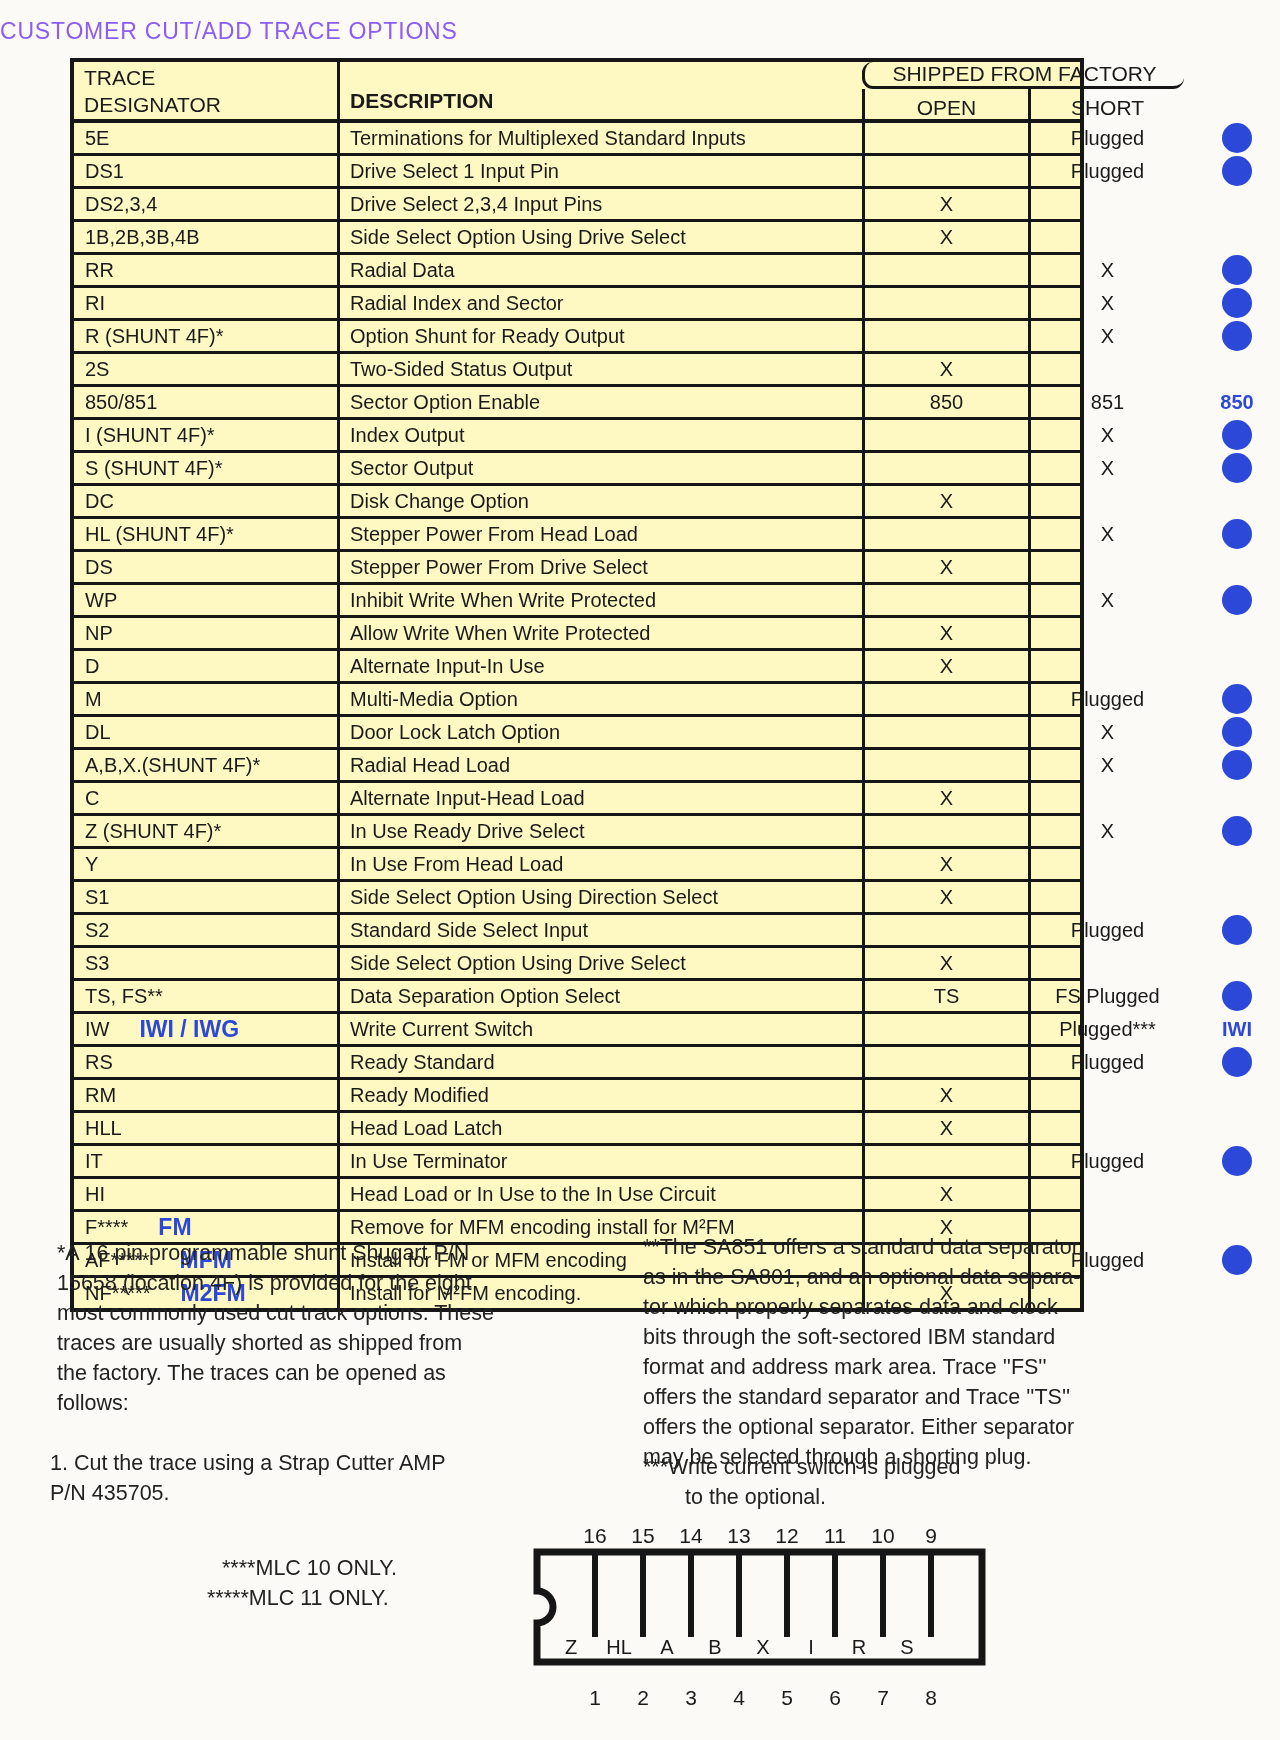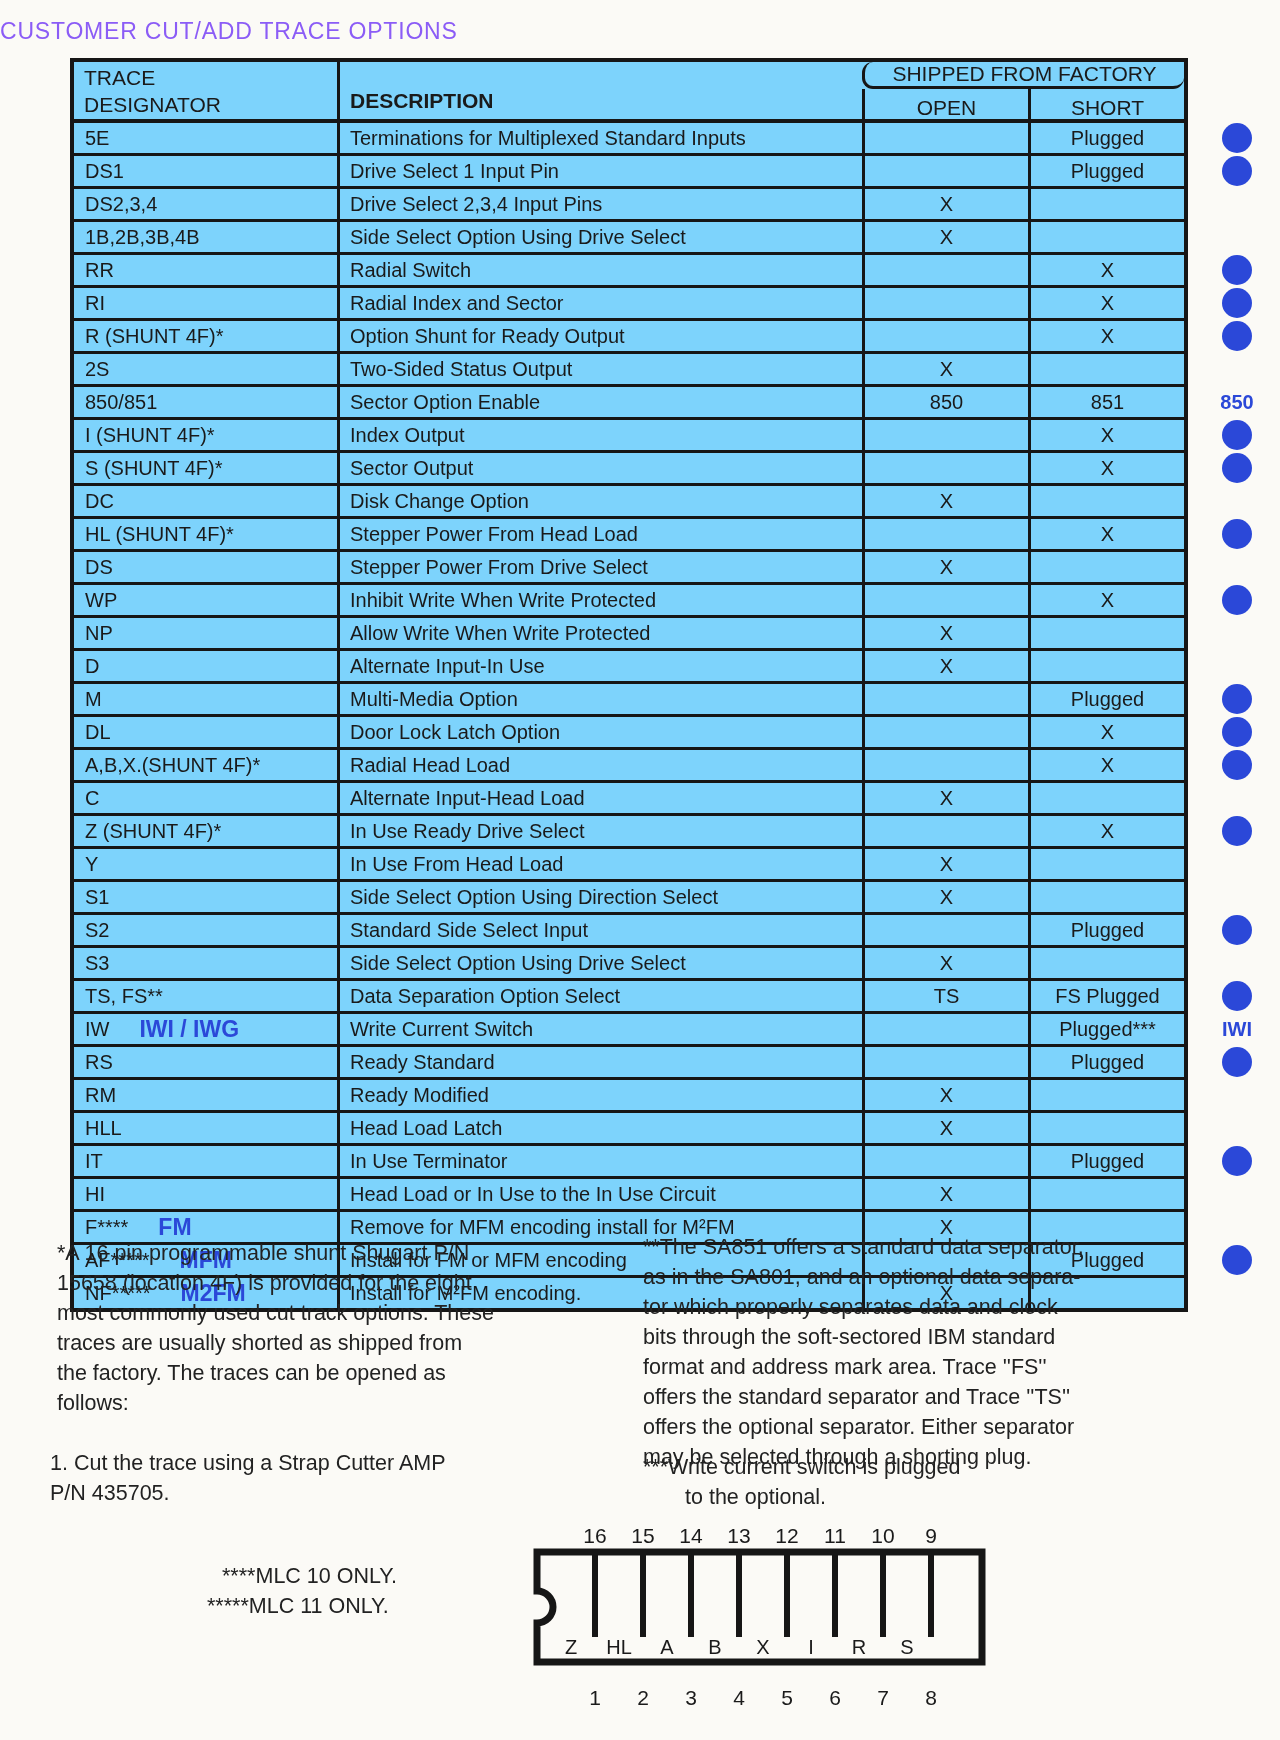--- a/index.html
+++ b/index.html
@@ -10,22 +10,22 @@
     color:#1a1a1a;
     position:relative;
     overflow:hidden;
   }
   .title{
     position:absolute;left:0;top:18px;width:1260px;
     font-size:23px;letter-spacing:.8px;color:#8b5cf6;
   }
   
   .tbl{
-    position:absolute;left:70px;top:58px;width:1118px;
-    border:4px solid #161616;box-sizing:border-box;background:#7dd3fc;
+    position:absolute;left:70px;top:58px;width:1014px;
+    border:4px solid #161616;box-sizing:border-box;background:#fef9c3;
   }
   .hrow1{display:grid;grid-template-columns:263px 525px 322px;height:27px;}
   .hrow2{display:grid;grid-template-columns:263px 525px 166px 156px;height:30px;}
   .hc{box-sizing:border-box;font-size:21px;display:flex;align-items:center;}
   .h-desig{padding:4px 0 0 10px;line-height:23px;display:block;}
   .h-desc{border-left:3px solid #161616;align-items:flex-end;padding:0 0 14px 10px;font-weight:bold;}
   .h-fact{border-left:3px solid #161616;border-bottom:3px solid #161616;justify-content:center;border-radius:11px;}
   .h-open,.h-short{justify-content:center;}
   .h-open{border-left:3px solid #161616;}
   .h-short{border-left:3px solid #161616;}
@@ -51,21 +51,21 @@
   }
   
   .fn{position:absolute;font-size:21.5px;line-height:30px;color:#222;}
   .fn-line{white-space:nowrap;}
   #fn-shunt{left:57px;top:1238px;}
   #fn-cut{left:50px;top:1448px;}
   #fn-sa851{left:643px;top:1232px;}
   #fn-iw{left:643px;top:1452px;}
   #fn-iw .fn-line:nth-child(2){padding-left:42px;}
   #mlc{left:207px;top:1553px;}
-  #mlc .fn-line:nth-child(1){padding-left:15px;margin-top:8px;}
+  #mlc .fn-line:nth-child(1){padding-left:15px;}
   
   .conn{position:absolute;left:510px;top:1515px;}
   .conn text{font-family:"Liberation Sans","DejaVu Sans",sans-serif;fill:#1a1a1a;}
 </style>
 </head>
 <body>
 
 <div class="title">CUSTOMER CUT/ADD TRACE OPTIONS</div>
 
 <div class="tbl">
@@ -106,21 +106,21 @@
         <div class="c c4"></div>
       </div>
       <div class="row">
         <div class="c c1">1B,2B,3B,4B</div>
         <div class="c c2">Side Select Option Using Drive Select</div>
         <div class="c c3">X</div>
         <div class="c c4"></div>
       </div>
       <div class="row">
         <div class="c c1">RR</div>
-        <div class="c c2">Radial Switch</div>
+        <div class="c c2">Radial Data</div>
         <div class="c c3"></div>
         <div class="c c4">X</div>
         <span class="dot"></span>
       </div>
       <div class="row">
         <div class="c c1">RI</div>
         <div class="c c2">Radial Index and Sector</div>
         <div class="c c3"></div>
         <div class="c c4">X</div>
         <span class="dot"></span>

